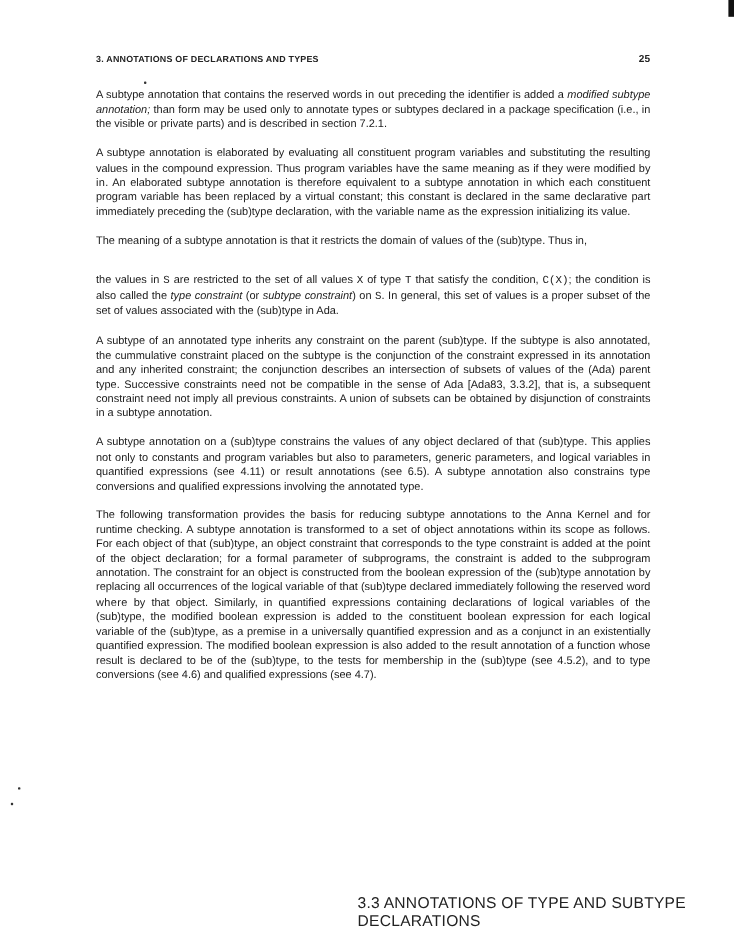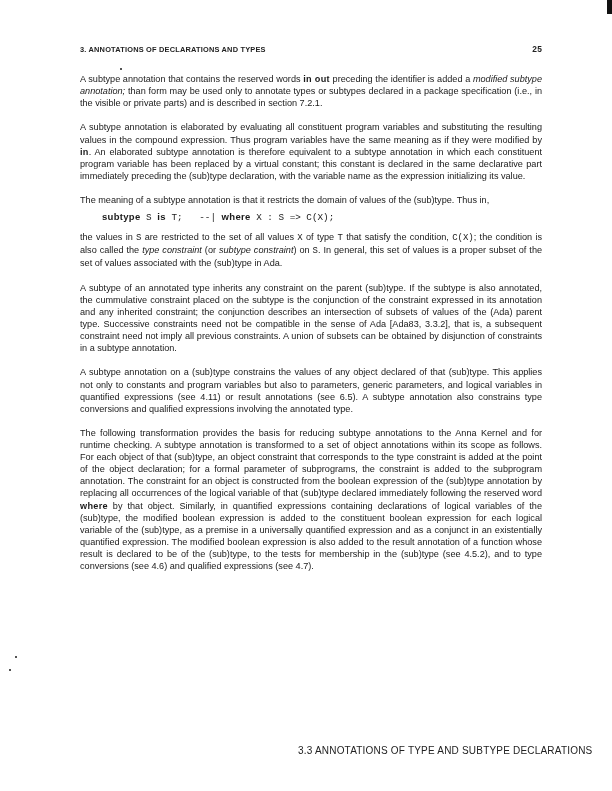--- a/index.html
+++ b/index.html
@@ -46,45 +46,45 @@
       top: 73px;
       width: 462px;
       font-size: 9.15px;
       line-height: 12.1px;
       text-align: justify;
     }
     .body-text p {
       margin: 0 0 12.2px 0;
     }
     .body-text p.tight {
-      margin-bottom: 5px;
+      margin-bottom: 21px;
     }
     .kw {
-      font-weight: bold;
+      font-weight: normal;
       letter-spacing: 0.3px;
       margin-top: 32px;
     }
     .mono {
       font-family: "Liberation Mono", monospace;
       font-size: 9px;
     }
     .it { font-style: italic; }
     .code-line {
       margin: 0 0 7px 22px;
       font-family: "Liberation Mono", monospace;
       font-size: 9.3px;
       line-height: 12px;
       white-space: pre;
     }
     .code-line .kw { font-family: "Liberation Sans", sans-serif; font-size: 9.5px; }
     .running-foot {
       position: absolute;
       left: 298px;
       top: 745px;
-      font-size: 10px;
+      font-size: 13px;
       letter-spacing: 0.2px;
       color: #222;
     }
     .speck {
       position: absolute;
       width: 1.5px;
       height: 1.5px;
       background: #333;
       border-radius: 50%;
     }
@@ -100,21 +100,20 @@
 </div>
 
 <div class="body-text">
 
   <p><span>A subtype annotation that contains the reserved words </span><span class="kw">in out</span><span> preceding the identifier is added a </span><span class="it">modified subtype annotation;</span><span> than form may be used only to annotate types or subtypes declared in a package specification (i.e., in the visible or private parts) and is described in section 7.2.1.</span></p>
 
   <p><span>A subtype annotation is elaborated by evaluating all constituent program variables and substituting the resulting values in the compound expression.  Thus program variables have the same meaning as if they were modified by </span><span class="kw">in</span><span>.  An elaborated subtype annotation is therefore equivalent to a subtype annotation in which each constituent program variable has been replaced by a virtual constant; this constant is declared in the same declarative part immediately preceding the (sub)type declaration, with the variable name as the expression initializing its value.</span></p>
 
   <p class="tight">The meaning of a subtype annotation is that it restricts the domain of values of the (sub)type. Thus in,</p>
 
-  <div class="code-line"><span class="kw">subtype</span><span> S </span><span class="kw">is</span><span> T;   --| </span><span class="kw">where</span><span> X : S =&gt; C(X);</span></div>
 
   <p><span>the values in </span><span class="mono">S</span><span> are restricted to the set of all values </span><span class="mono">X</span><span> of type </span><span class="mono">T</span><span> that satisfy the condition, </span><span class="mono">C(X)</span><span>; the condition is also called the </span><span class="it">type constraint</span><span> (or </span><span class="it">subtype constraint</span><span>) on </span><span class="mono">S</span><span>.  In general, this set of values is a proper subset of the set of values associated with the (sub)type in Ada.</span></p>
 
   <p>A subtype of an annotated type inherits any constraint on the parent (sub)type.  If the subtype is also annotated, the cummulative constraint placed on the subtype is the conjunction of the constraint expressed in its annotation and any inherited constraint; the conjunction describes an intersection of subsets of values of the (Ada) parent type.  Successive constraints need not be compatible in the sense of Ada [Ada83, 3.3.2], that is, a subsequent constraint need not imply all previous constraints. A union of subsets can be obtained by disjunction of constraints in a subtype annotation.</p>
 
   <p>A subtype annotation on a (sub)type constrains the values of any object declared of that (sub)type. This applies not only to constants and program variables but also to parameters, generic parameters, and logical variables in quantified expressions (see 4.11) or result annotations (see 6.5).  A subtype annotation also constrains type conversions and qualified expressions involving the annotated type.</p>
 
   <p><span>The following transformation provides the basis for reducing subtype annotations to the Anna Kernel and for runtime checking.  A subtype annotation is transformed to a set of object annotations within its scope as follows.  For each object of that (sub)type, an object constraint that corresponds to the type constraint is added at the point of the object declaration; for a formal parameter of subprograms, the constraint is added to the subprogram annotation.  The constraint for an object is constructed from the boolean expression of the (sub)type annotation by replacing all occurrences of the logical variable of that (sub)type declared immediately following the reserved word </span><span class="kw">where</span><span> by that object. Similarly, in quantified expressions containing declarations of logical variables of the (sub)type, the modified boolean expression is added to the constituent boolean expression for each logical variable of the (sub)type, as a premise in a universally quantified expression and as a conjunct in an existentially quantified expression.  The modified boolean expression is also added to the result annotation of a function whose result is declared to be of the (sub)type, to the tests for membership in the (sub)type (see 4.5.2), and to type conversions (see 4.6) and qualified expressions (see 4.7).</span></p>
 </div>
 

